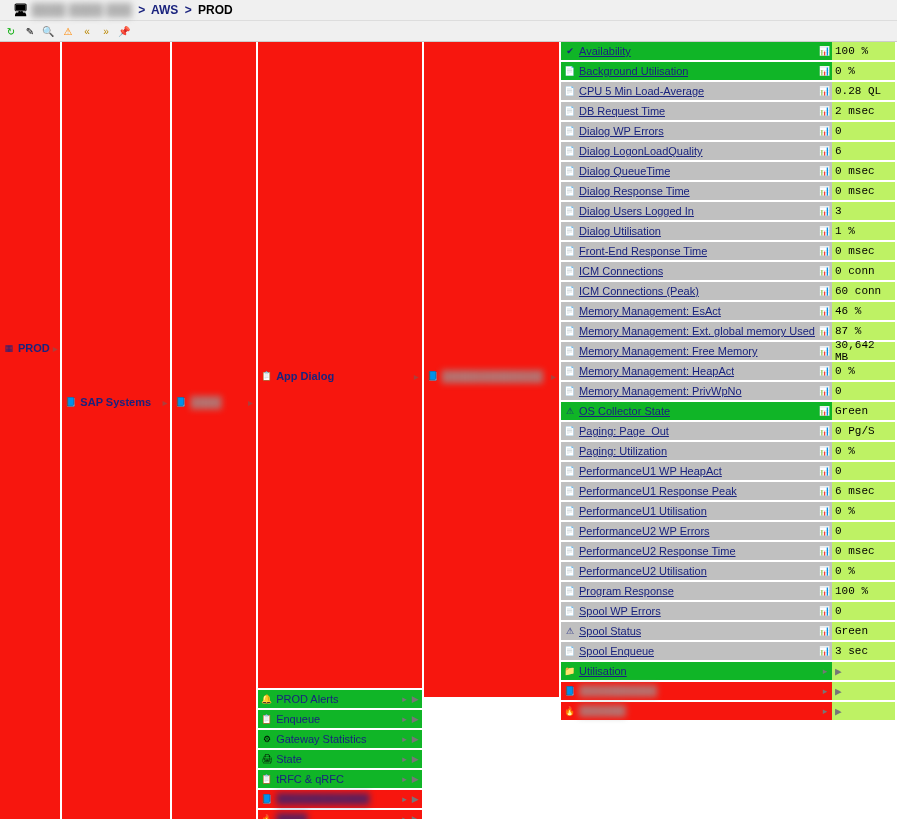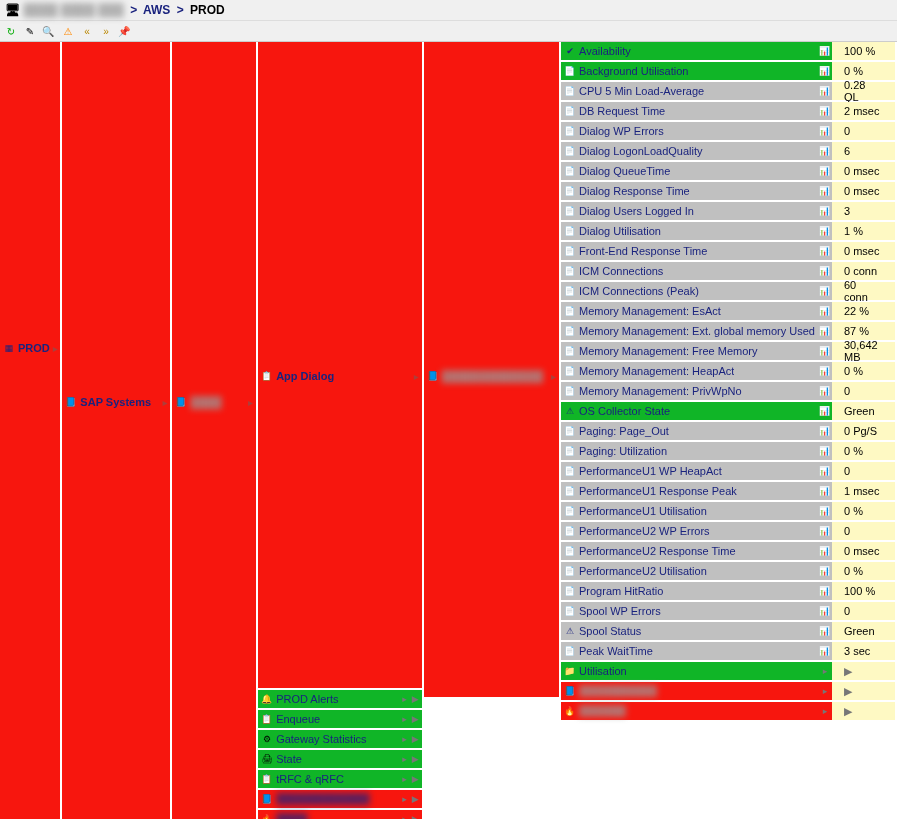--- a/index.html
+++ b/index.html
@@ -1,19 +1,19 @@
 <!DOCTYPE html>
 <html><head>
 <meta charset="utf-8">
 <style>
   * { box-sizing: border-box; margin: 0; padding: 0; }
   body { font-family: Verdana, Arial, sans-serif; font-size: 11px; width: 897px; background: #fff; }
   
   .header { background: #f0f0f0; padding: 3px 5px; border-bottom: 1px solid #ddd; }
-  .breadcrumb { font-size: 12px; font-weight: bold; }
+  .breadcrumb { font-size: 12px; font-weight: bold; margin-left: 8px; }
   .breadcrumb .blurred { filter: blur(3px); color: #888; opacity:.6; }
   .breadcrumb .sep { color: #1a237e; margin: 0 3px; }
   .breadcrumb .link { color: #1a237e; }
   .breadcrumb .current { color: #000; }
   
   .toolbar { background: #f0f0f0; padding: 2px 3px; border-bottom: 1px solid #ccc; display: flex; gap: 3px; }
   .tb-btn { width: 16px; height: 16px; display: inline-flex; align-items:center; justify-content:center; font-size:10px; cursor:pointer; }
 
   .main { display: flex; align-items: stretch; }
   .col { border-right: 2px solid #fff; position: relative; display:flex; flex-direction:column; }
@@ -28,23 +28,23 @@
 
   .col-label { display:flex; align-items:center; gap:3px; font-size:11px; color:#1a237e; padding:2px 3px; position:absolute; width:100%; }
   .col-label .txt { font-weight:bold; }
   .col-label .expand { margin-left:auto; color:#666; font-size:10px; opacity:.5;}
   .blurtxt { filter: blur(3px); opacity:.7; color:#999; }
 
   
   .metrics { display:flex; flex-direction:column; gap:2px; }
   .row { display:flex; height:18px; align-items:stretch; }
   .cell-name { flex:1; display:flex; align-items:center; padding:0 3px; gap:3px; font-size:11px; color:#1a237e; min-width:0; }
-  .cell-name .lbl { overflow:hidden; white-space:nowrap; text-overflow:ellipsis; font-weight:normal; }
+  .cell-name .lbl { overflow:hidden; white-space:nowrap; text-overflow:ellipsis; font-weight:normal;text-decoration:underline; }
   .cell-chart { width:14px; display:flex; align-items:center; justify-content:center; color:#777; font-size:9px;}
-  .cell-val { width:63px; background:#fef9c3; display:flex; align-items:center; padding:0 12px; font-size:11px; color:#000;}
+  .cell-val { width:63px; background:#bef264; display:flex; align-items:center; padding:0 3px; font-size:11px; color:#000;font-family:Liberation Mono, monospace;}
   
   .bg-green { background:#10b527; }
   .bg-gray  { background:#c0c0c0; }
   .bg-red   { background:#f7160e; }
 
   
   .group-row { display:flex; height:18px; align-items:center; gap:3px; padding:0 3px; font-size:11px; margin-bottom:2px;}
   .group-row .lbl { color:#1a237e; flex:1; white-space:nowrap; overflow:hidden; }
   .group-row .arrow { color:#777; font-size:9px; }
   
@@ -267,21 +267,21 @@
           </div>
           <div class="cell-chart bg-gray">📊</div>
           <div class="cell-val">60 conn</div>
         </div>
         <div class="row">
           <div class="cell-name bg-gray">
             <span class="ico">📄</span>
             <span class="lbl">Memory Management: EsAct</span>
           </div>
           <div class="cell-chart bg-gray">📊</div>
-          <div class="cell-val">22 %</div>
+          <div class="cell-val">46 %</div>
         </div>
         <div class="row">
           <div class="cell-name bg-gray">
             <span class="ico">📄</span>
             <span class="lbl">Memory Management: Ext. global memory Used</span>
           </div>
           <div class="cell-chart bg-gray">📊</div>
           <div class="cell-val">87 %</div>
         </div>
         <div class="row">
@@ -339,21 +339,21 @@
           </div>
           <div class="cell-chart bg-gray">📊</div>
           <div class="cell-val">0</div>
         </div>
         <div class="row">
           <div class="cell-name bg-gray">
             <span class="ico">📄</span>
             <span class="lbl">PerformanceU1 Response Peak</span>
           </div>
           <div class="cell-chart bg-gray">📊</div>
-          <div class="cell-val">1 msec</div>
+          <div class="cell-val">6 msec</div>
         </div>
         <div class="row">
           <div class="cell-name bg-gray">
             <span class="ico">📄</span>
             <span class="lbl">PerformanceU1 Utilisation</span>
           </div>
           <div class="cell-chart bg-gray">📊</div>
           <div class="cell-val">0 %</div>
         </div>
         <div class="row">
@@ -376,21 +376,21 @@
           <div class="cell-name bg-gray">
             <span class="ico">📄</span>
             <span class="lbl">PerformanceU2 Utilisation</span>
           </div>
           <div class="cell-chart bg-gray">📊</div>
           <div class="cell-val">0 %</div>
         </div>
         <div class="row">
           <div class="cell-name bg-gray">
             <span class="ico">📄</span>
-            <span class="lbl">Program HitRatio</span>
+            <span class="lbl">Program Response</span>
           </div>
           <div class="cell-chart bg-gray">📊</div>
           <div class="cell-val">100 %</div>
         </div>
         <div class="row">
           <div class="cell-name bg-gray">
             <span class="ico">📄</span>
             <span class="lbl">Spool WP Errors</span>
           </div>
           <div class="cell-chart bg-gray">📊</div>
@@ -400,21 +400,21 @@
           <div class="cell-name bg-gray">
             <span class="ico">⚠</span>
             <span class="lbl">Spool Status</span>
           </div>
           <div class="cell-chart bg-gray">📊</div>
           <div class="cell-val">Green</div>
         </div>
         <div class="row">
           <div class="cell-name bg-gray">
             <span class="ico">📄</span>
-            <span class="lbl">Peak WaitTime</span>
+            <span class="lbl">Spool Enqueue</span>
           </div>
           <div class="cell-chart bg-gray">📊</div>
           <div class="cell-val">3 sec</div>
         </div>
       </div>
     <div id="metric-groups" style="display:flex;flex-direction:column;margin-top:2px;gap:2px;">
         <div class="row">
           <div class="cell-name bg-green">
             <span class="ico">📁</span>
             <span class="lbl ">Utilisation</span>

